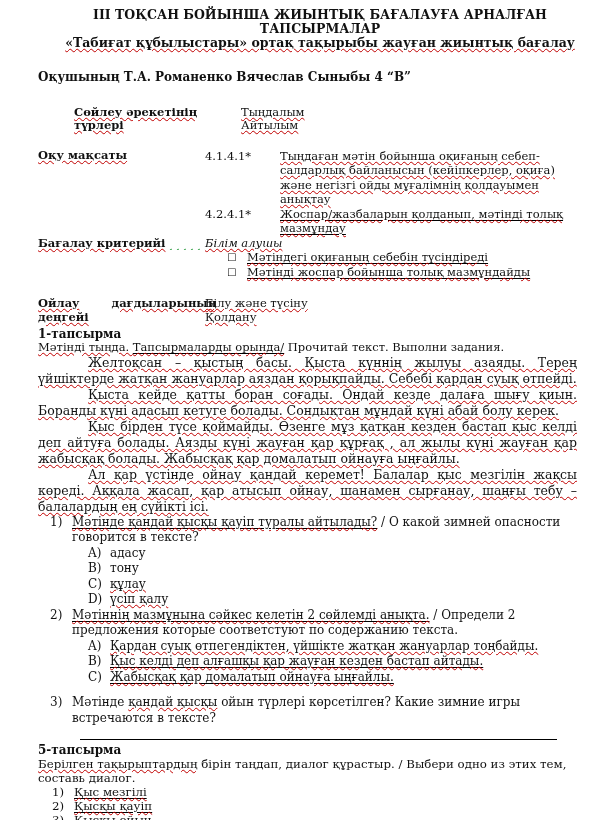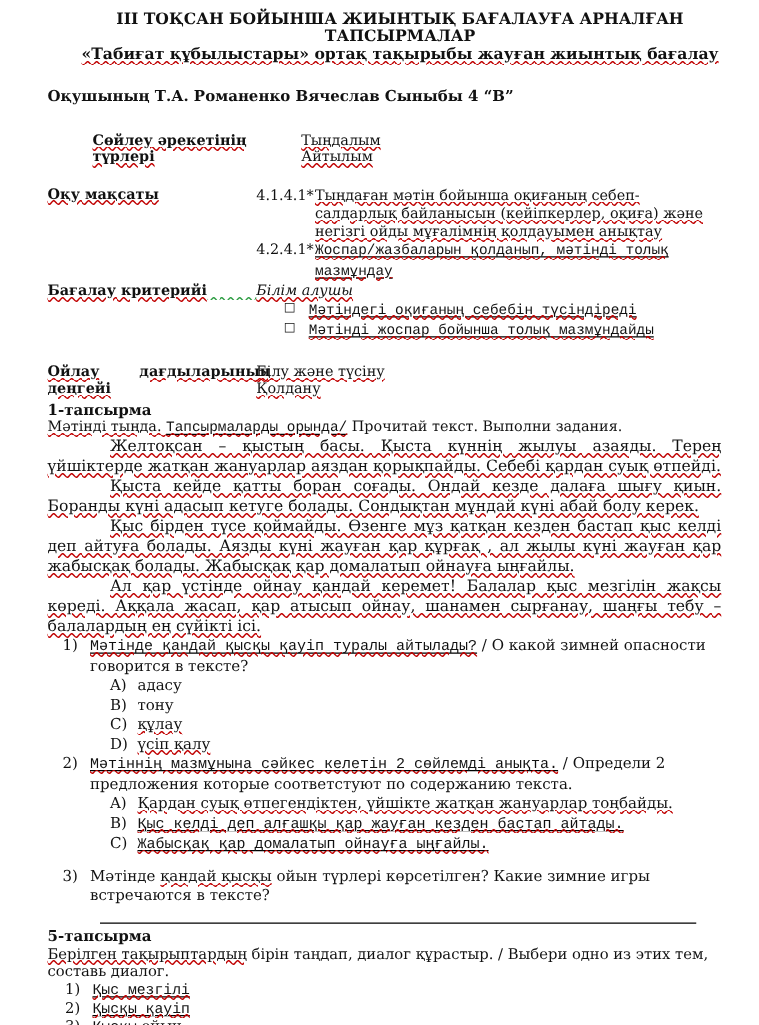--- a/index.html
+++ b/index.html
@@ -6,30 +6,30 @@
   body{
     width:607px;height:820px;overflow:hidden;
     font-family:"DejaVu Serif","Liberation Serif",serif;
     color:#111;font-size:11.5px;line-height:13.5px;
     -webkit-font-smoothing:antialiased;
   }
   .page{padding:8px 30px 0 38px;}
 
   
   .w{text-decoration-line:underline;text-decoration-style:wavy;text-decoration-color:#c00000;text-decoration-thickness:1px;text-underline-offset:1px;}
-  .u{text-decoration-line:underline;text-decoration-style:solid;text-decoration-color:#000;text-decoration-thickness:1px;text-underline-offset:2px;font-family:Liberation Mono, monospace;}
+  .u{text-decoration-line:underline;text-decoration-style:solid;text-decoration-color:#000;text-decoration-thickness:1px;text-underline-offset:2px;}
   .i{font-style:italic;}
 
   .title1,.title2{text-align:center;font-weight:bold;font-size:12.5px;line-height:14px;margin-left:25px;}
   .student{font-weight:bold;font-size:12px;margin-top:21px;margin-bottom:21px;}
 
   .irow{display:grid;grid-template-columns:167px 1fr;}
   .irow .lbl{font-weight:bold;}
   .row-speech{margin-bottom:16px;margin-left:36px;}
-  .goal{display:flex;line-height:14.5px;}
+  .goal{display:flex;line-height:14.5px;gap:28px;}
   .goal .code{width:47px;flex:0 0 47px;}
   .goal .gtext{flex:1;}
   .row-crit{margin-bottom:18px;line-height:14.5px;}
   .lbl-flex{display:flex;align-items:flex-start;}
   .gsq{flex:1;overflow:hidden;white-space:nowrap;}
   .gsq::after{
     content:"\00a0\00a0\00a0\00a0\00a0\00a0\00a0\00a0\00a0\00a0\00a0\00a0";
     text-decoration-line:underline;text-decoration-style:wavy;
     text-decoration-color:#2f9e44;text-decoration-thickness:1px;text-underline-offset:1px;
   }

